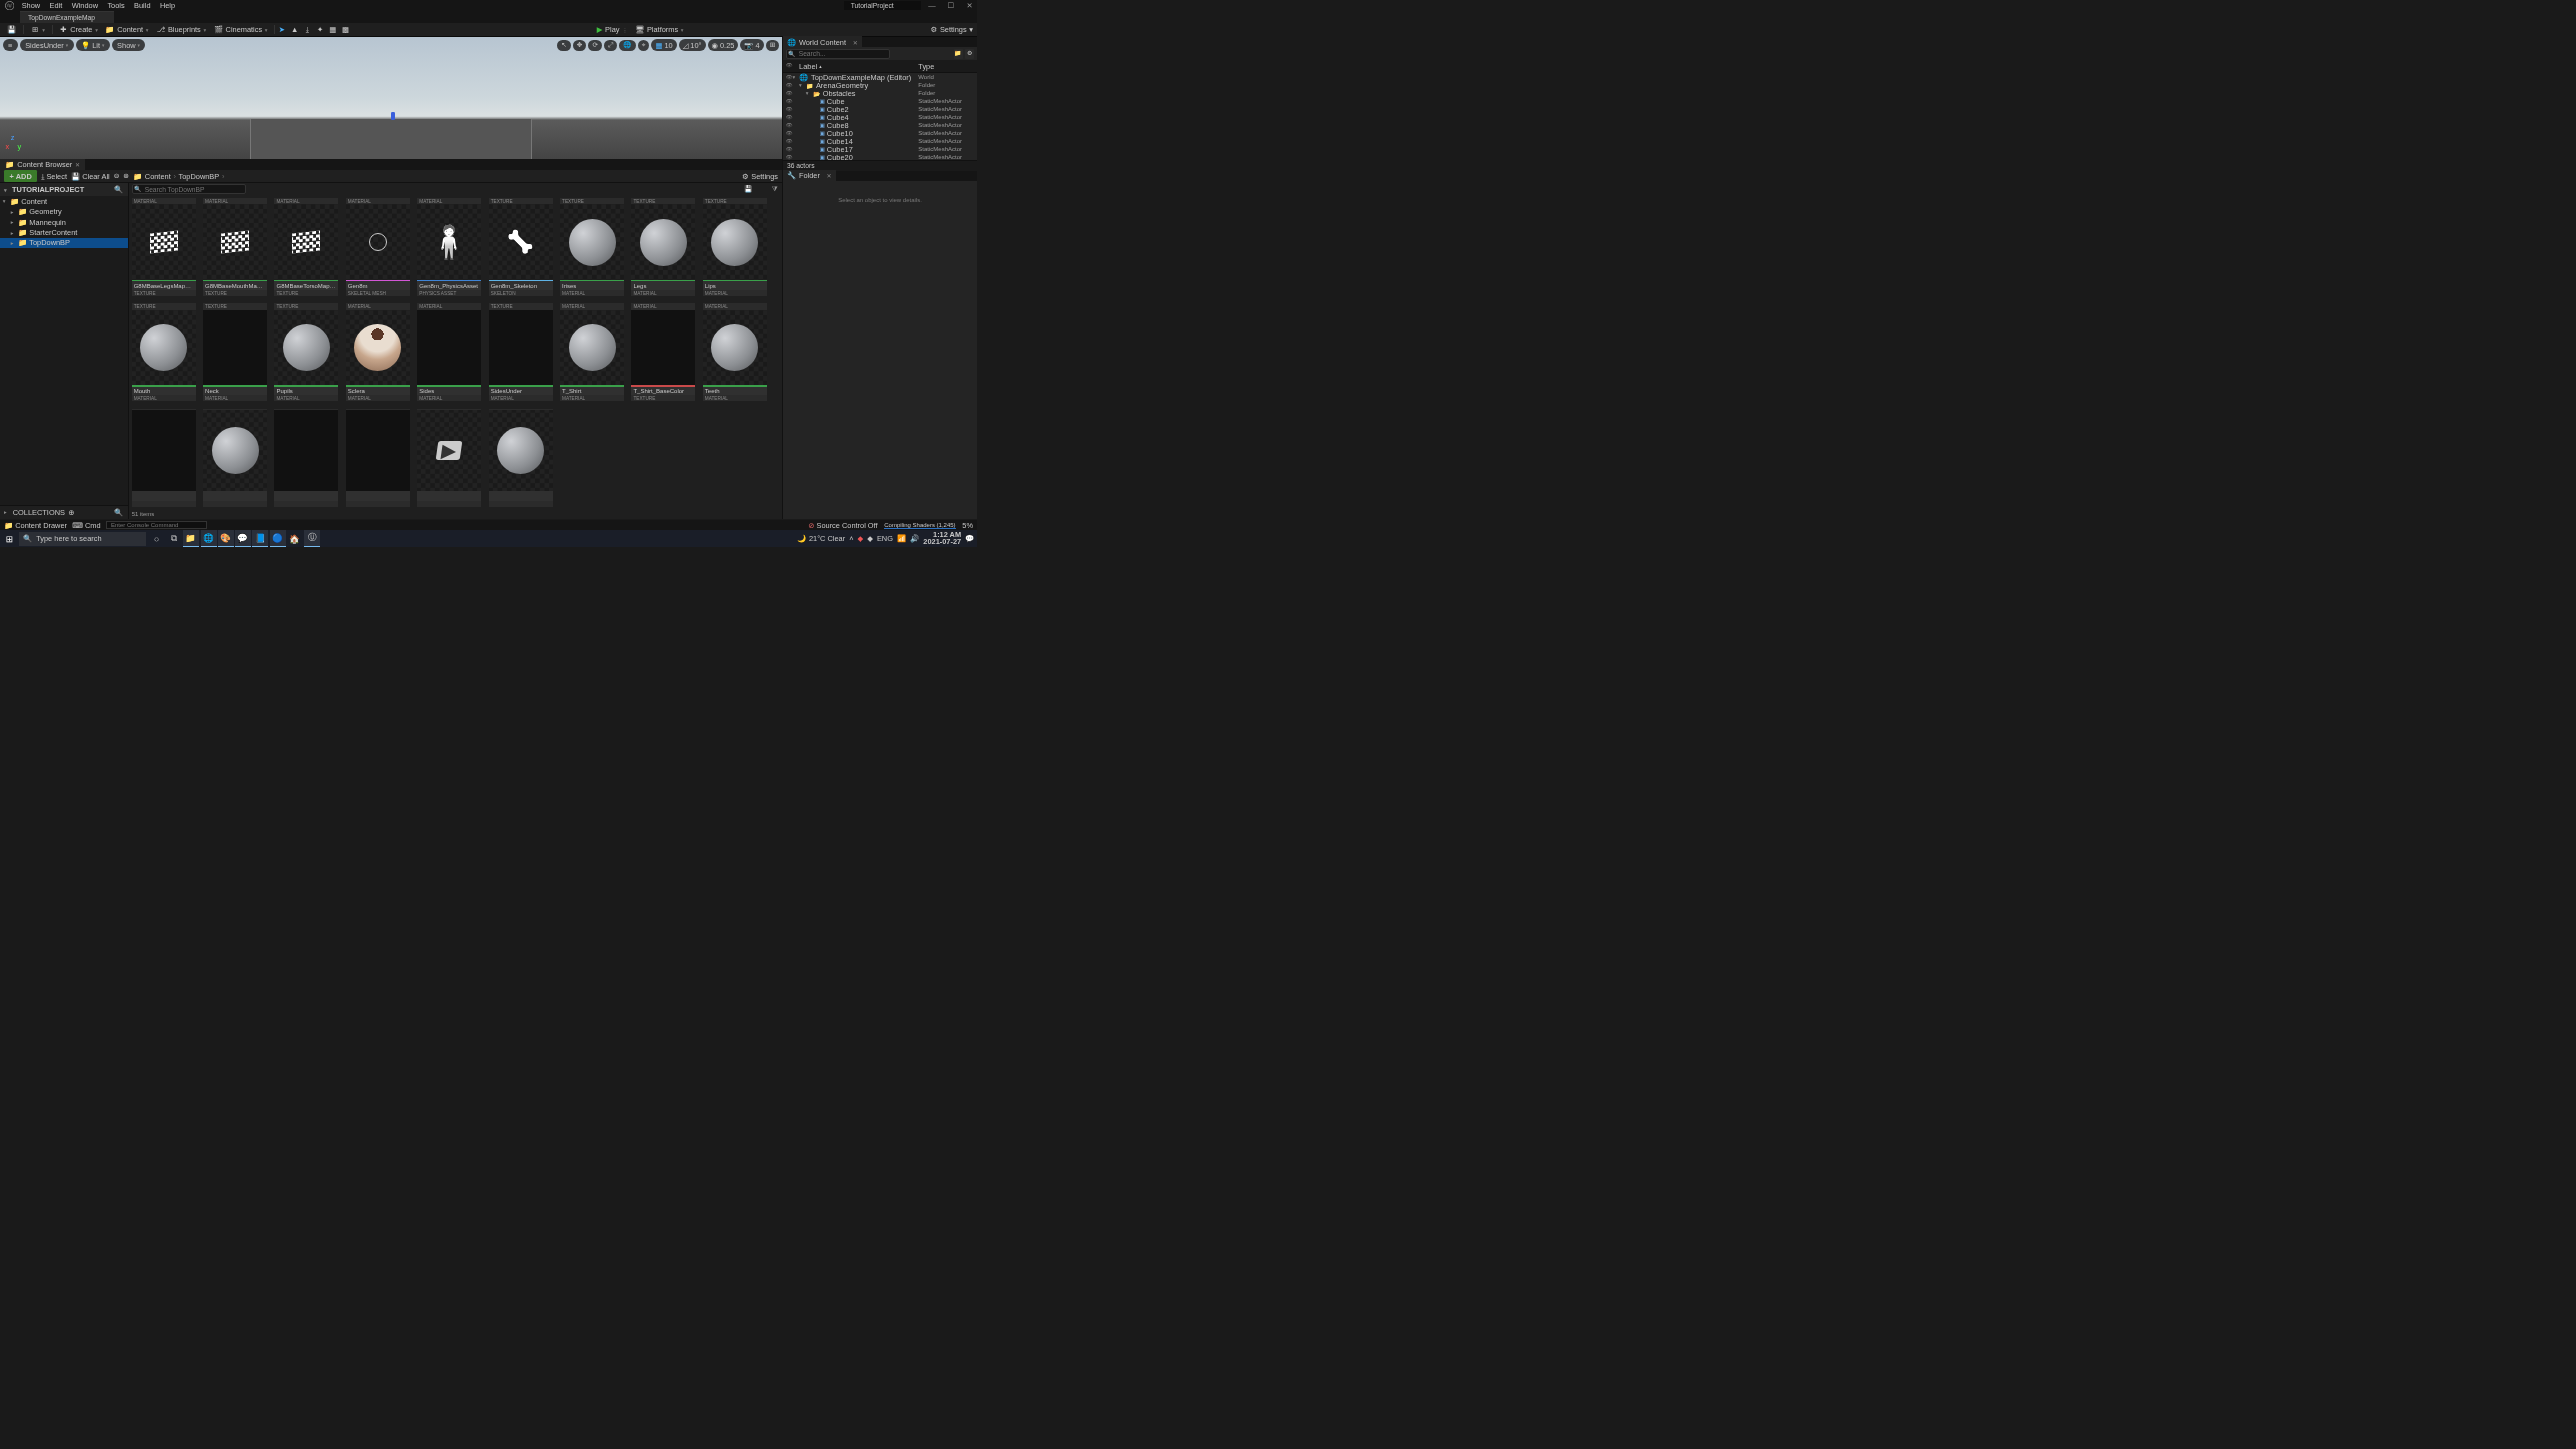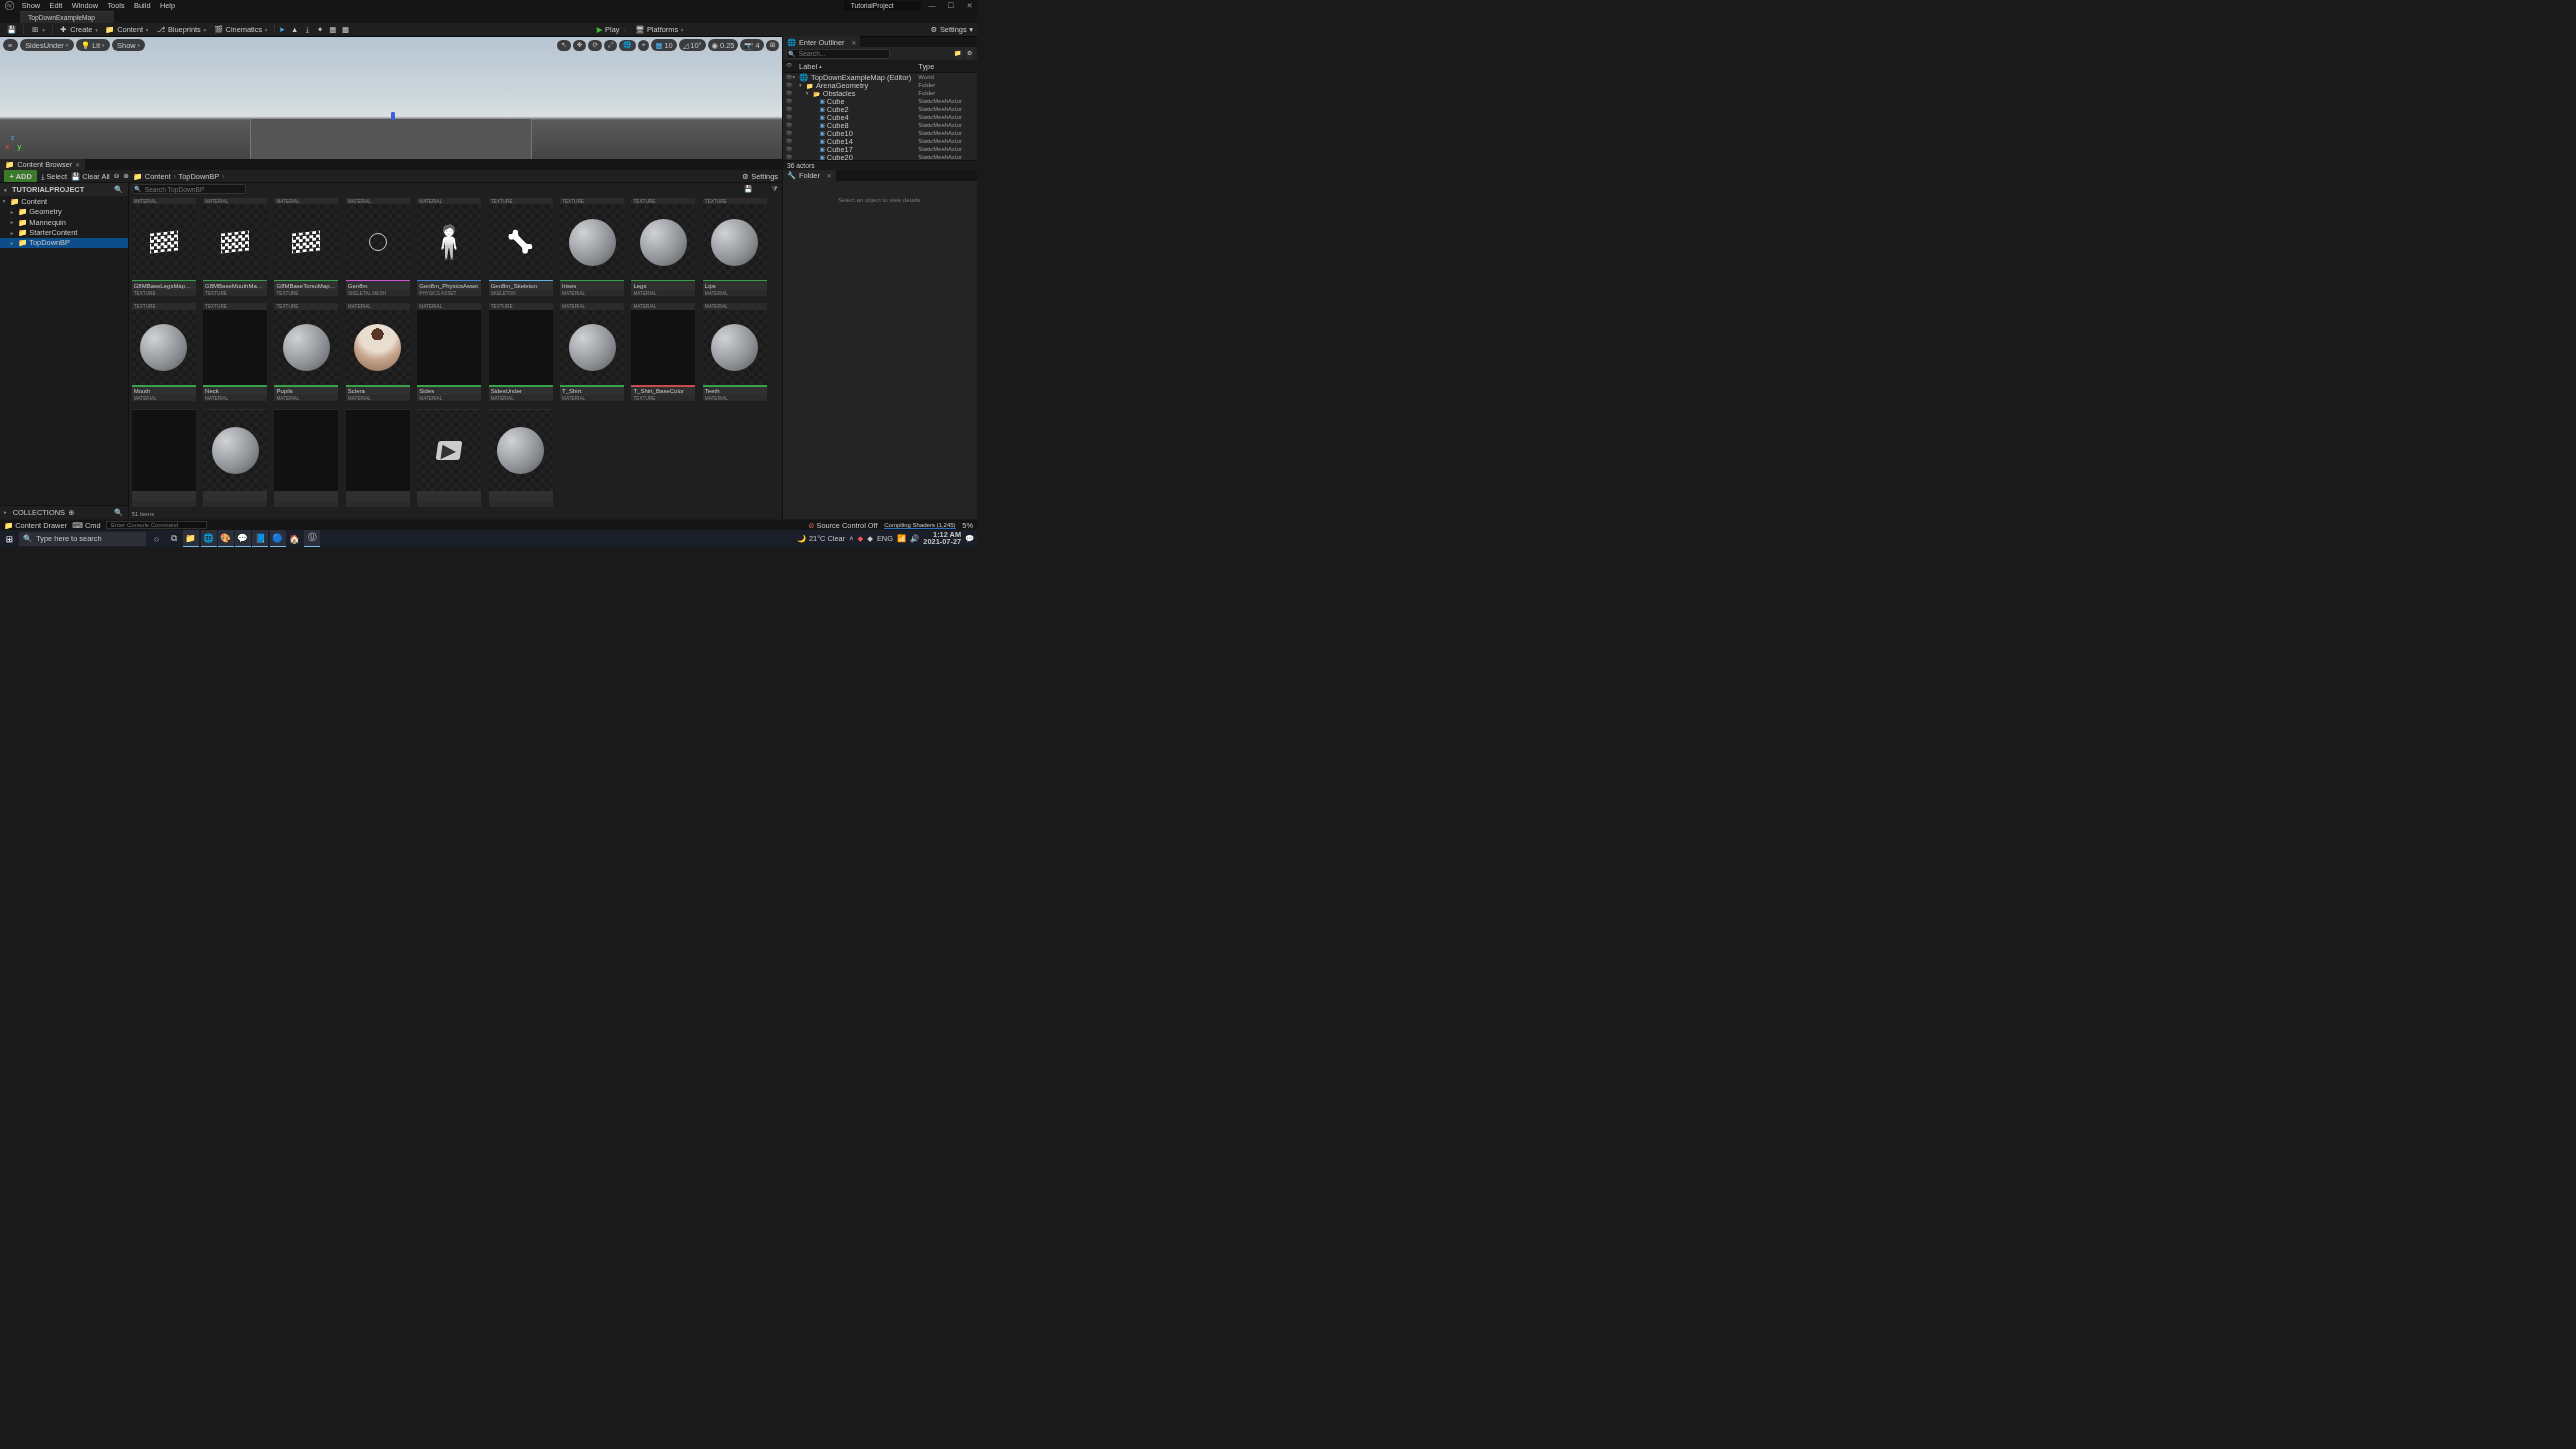--- a/index.html
+++ b/index.html
@@ -541,21 +541,21 @@
           <div class="cb-status">51 items</div>
         </div>
       </div>
     </div>
   </div>
 
   <div class="right-col">
     <div class="panel-tab">
         <div class="panel-tab-inner">
           <span>🌐</span>
-          <span>Enter Outliner</span>
+          <span>World Content</span>
           <span class="close">✕</span>
         </div>
       </div>
     <div class="wo-search">
       <div class="wo-search-wrap"><input placeholder="Search..." style=""></div>
       <div class="wo-opt">📁</div>
       <div class="wo-opt">⚙</div>
     </div>
     <div class="wo-header">
       <span class="eye">👁</span>

